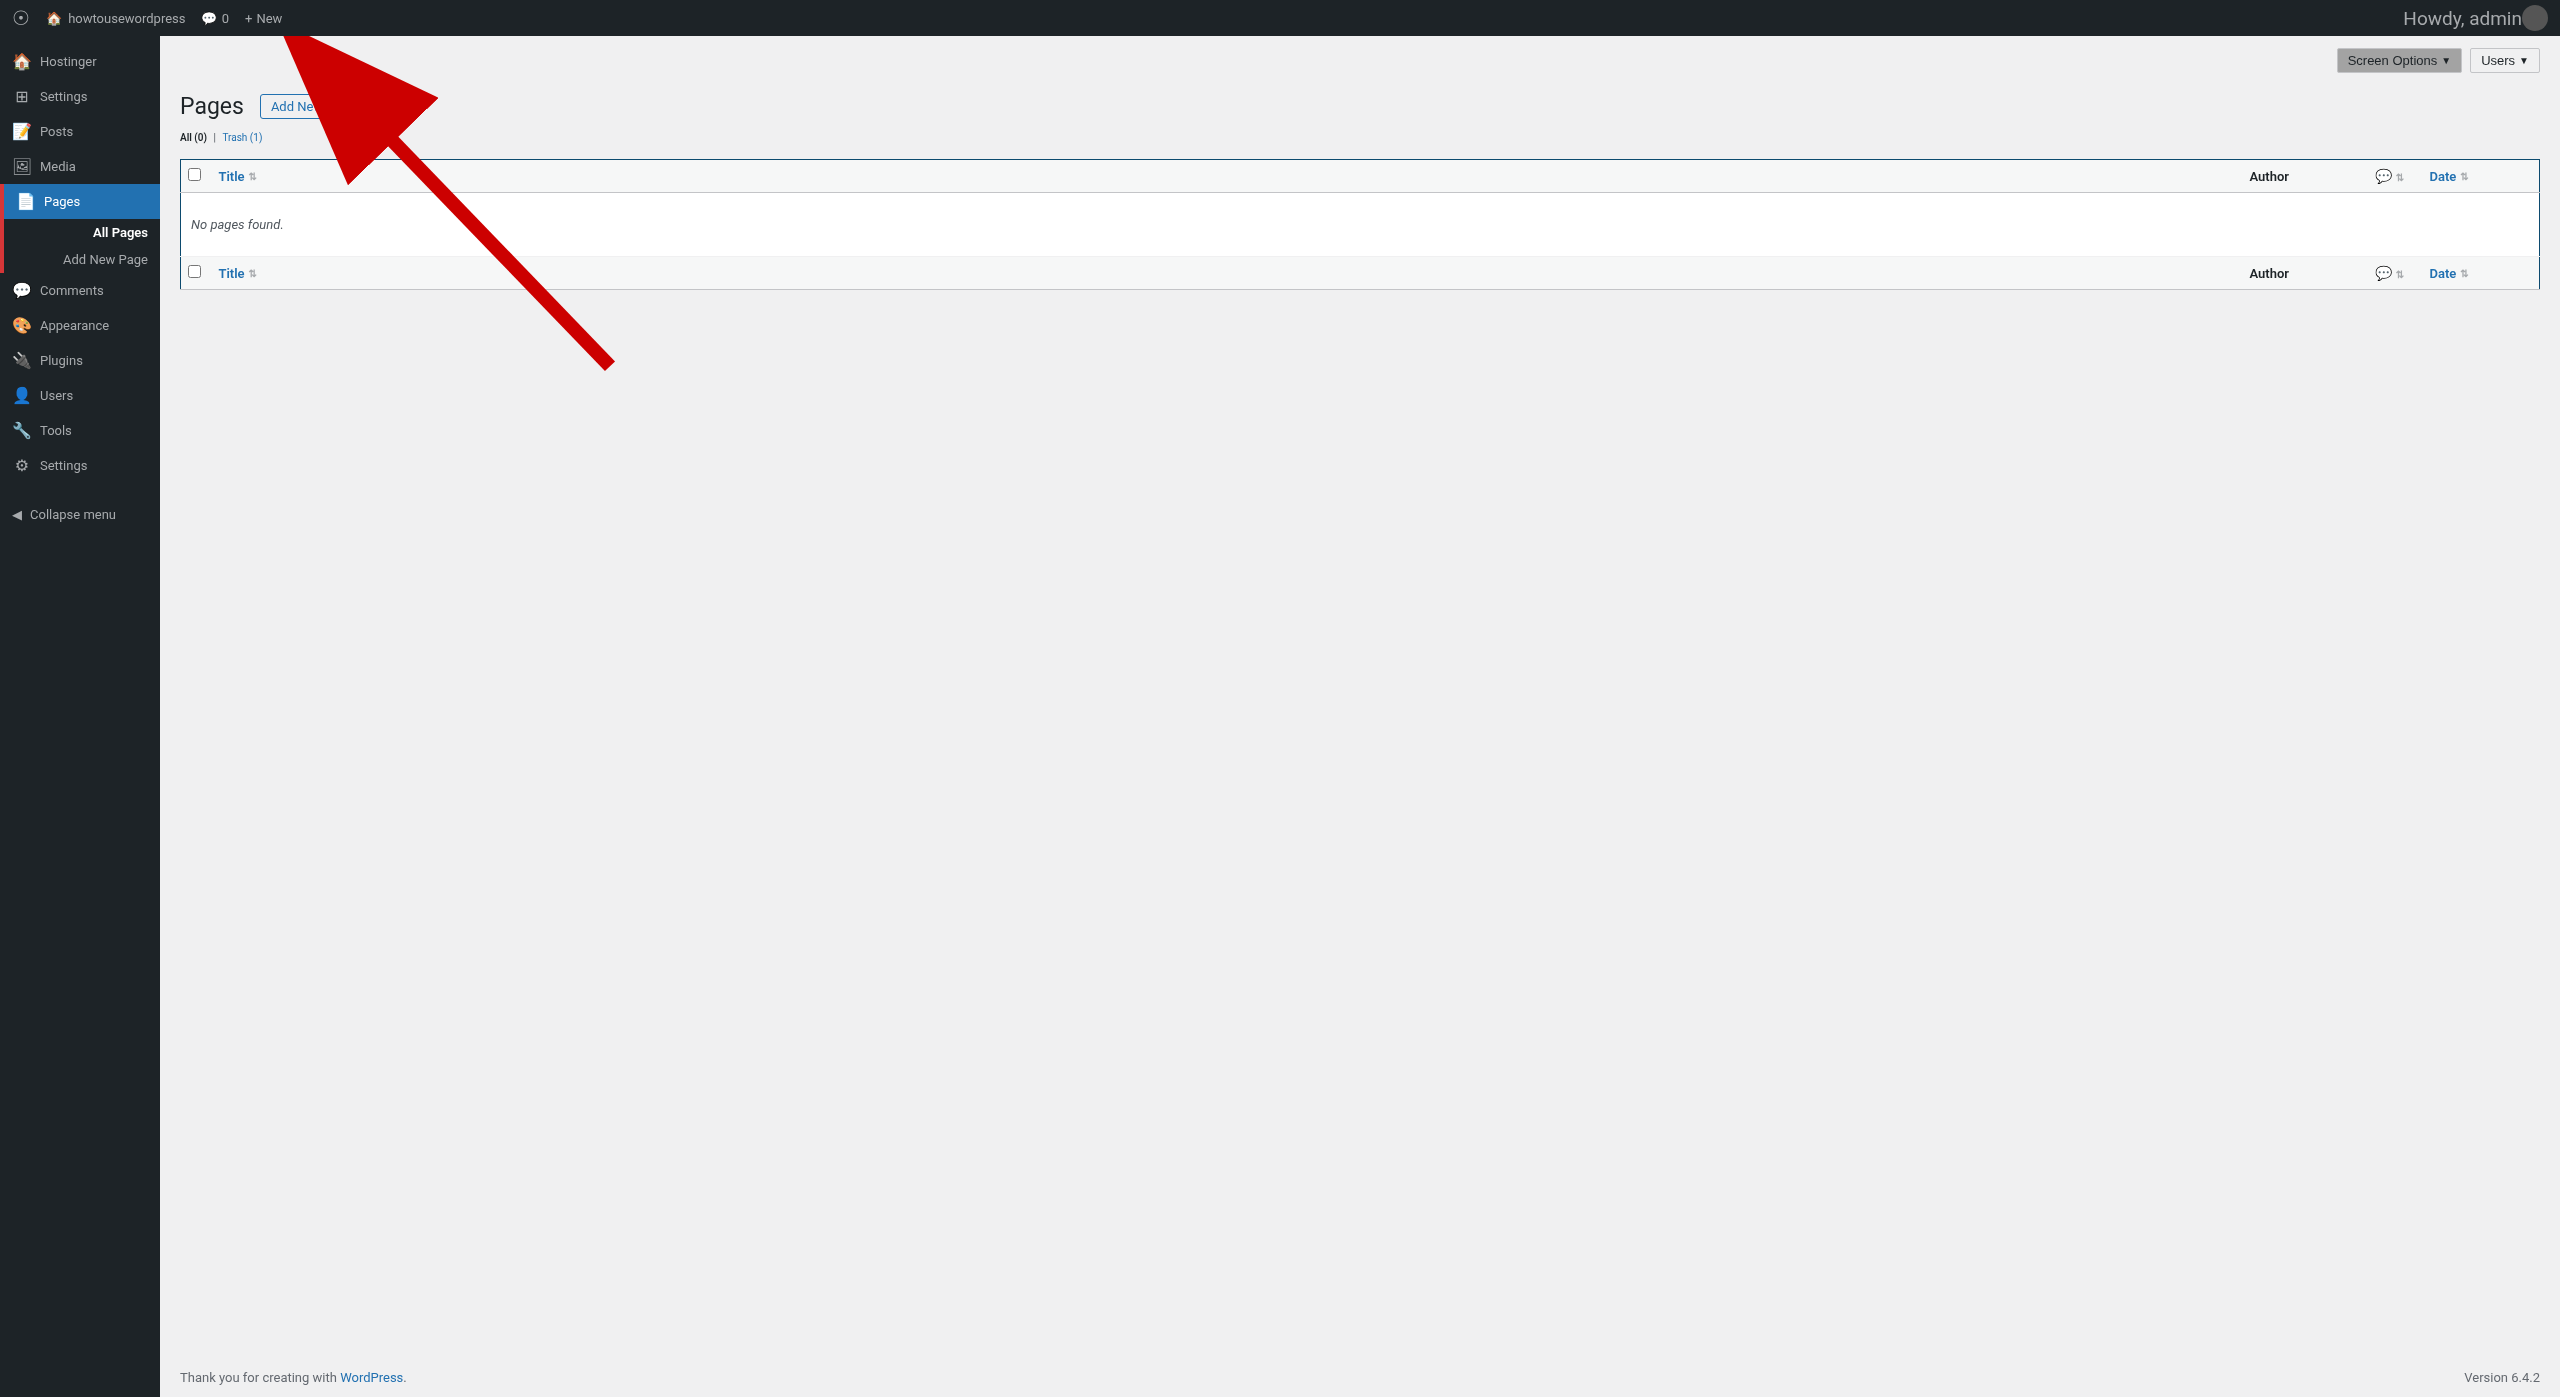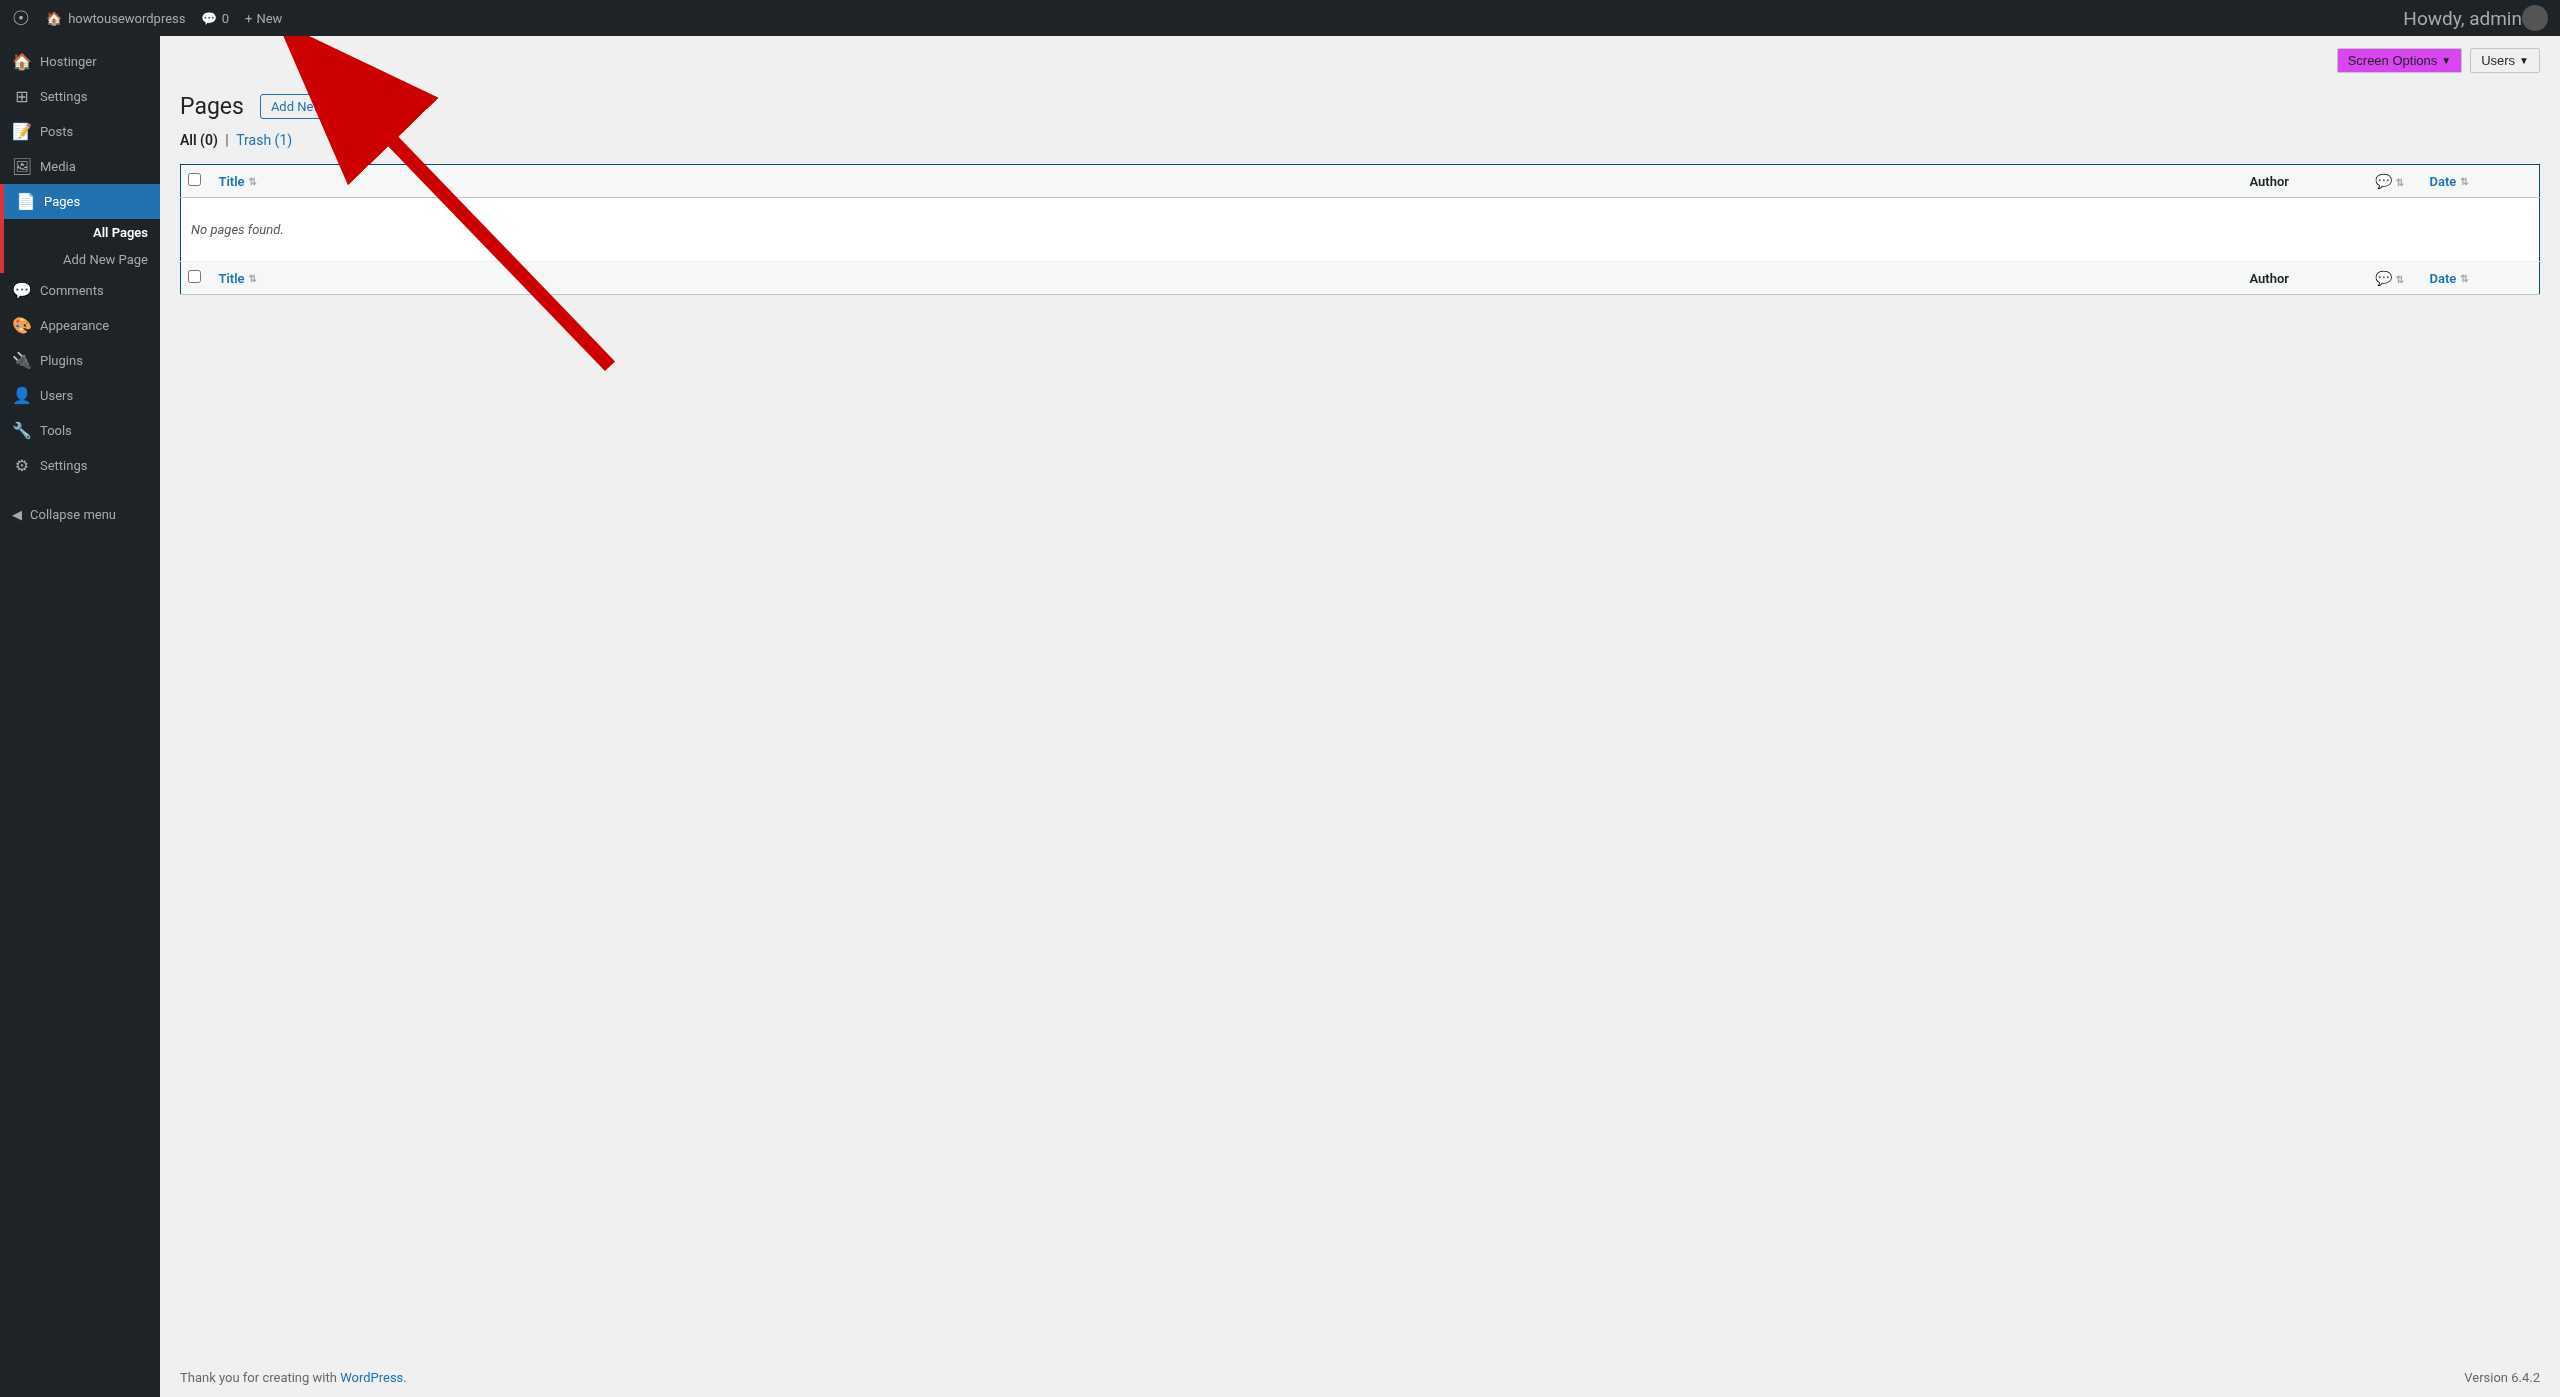--- a/index.html
+++ b/index.html
@@ -91,21 +91,21 @@
     
     .page-header-bar {
       background: #f0f0f1;
       padding: 12px 20px 0 20px;
       display: flex;
       align-items: flex-start;
       justify-content: flex-end;
     }
     .header-buttons { display: flex; gap: 8px; }
     .screen-options-btn {
-      background: #d946ef;
+      background: #a3a3a3;
       border: 1px solid #c3c4c7;
       border-radius: 2px;
       padding: 4px 10px;
       font-size: 13px;
       color: #1d2327;
       cursor: pointer;
       display: flex;
       align-items: center;
       gap: 4px;
     }
@@ -148,21 +148,21 @@
       color: #2271b1;
       cursor: pointer;
       text-decoration: none;
     }
 
     
     .subsubsub {
       display: flex;
       gap: 4px;
       margin-bottom: 16px;
-      font-size: 14px;
+      font-size: 10px;
       color: #50575e;
     }
     .subsubsub a { color: #2271b1; text-decoration: none; }
     .subsubsub .current { font-weight: 600; color: #1d2327; }
 
     
     .wp-list-table {
       width: 100%;
       border-collapse: collapse;
       background: #fff;

